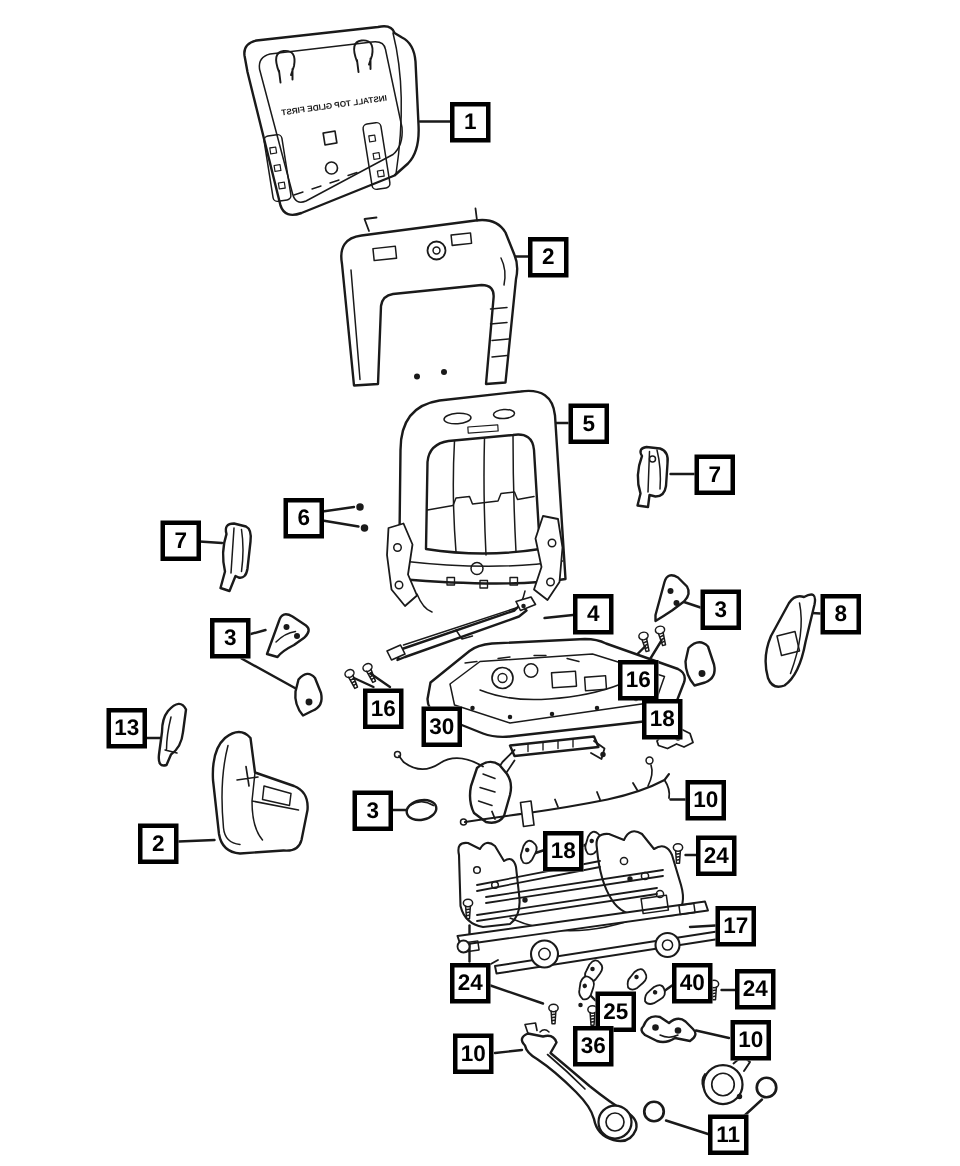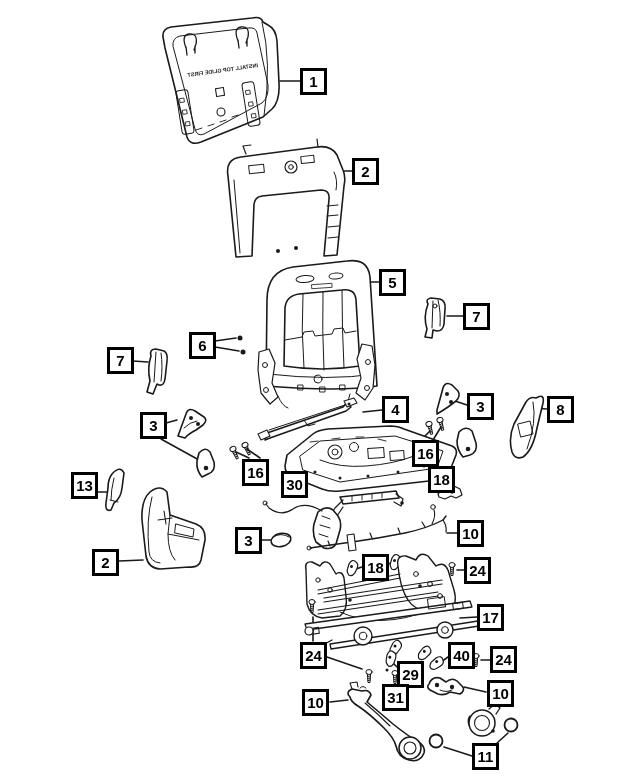--- a/index.html
+++ b/index.html
@@ -391,19 +391,19 @@
 <div class="callout" style="left:71px;top:472px">13</div>
 <div class="callout" style="left:235px;top:527px">3</div>
 <div class="callout" style="left:92px;top:549px">2</div>
 <div class="callout" style="left:457px;top:520px">10</div>
 <div class="callout" style="left:362px;top:554px">18</div>
 <div class="callout" style="left:464px;top:557px">24</div>
 <div class="callout" style="left:477px;top:604px">17</div>
 <div class="callout" style="left:300px;top:642px">24</div>
 <div class="callout" style="left:448px;top:642px">40</div>
 <div class="callout" style="left:490px;top:646px">24</div>
-<div class="callout" style="left:397px;top:661px">29</div>
-<div class="callout" style="left:382px;top:684px">31</div>
+<div class="callout" style="left:397px;top:661px">25</div>
+<div class="callout" style="left:382px;top:684px">36</div>
 <div class="callout" style="left:487px;top:680px">10</div>
 <div class="callout" style="left:302px;top:689px">10</div>
 <div class="callout" style="left:472px;top:743px">11</div>
 
 </div>
 
 </body></html>

